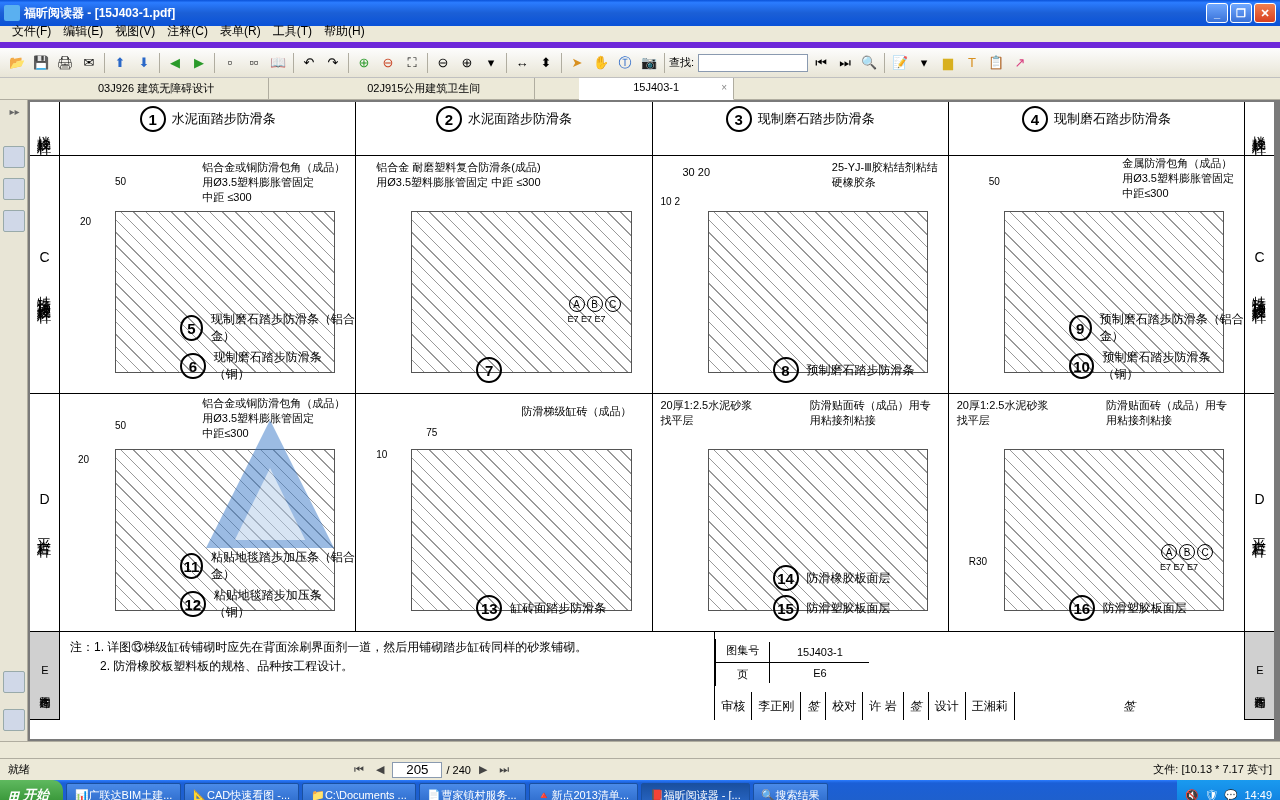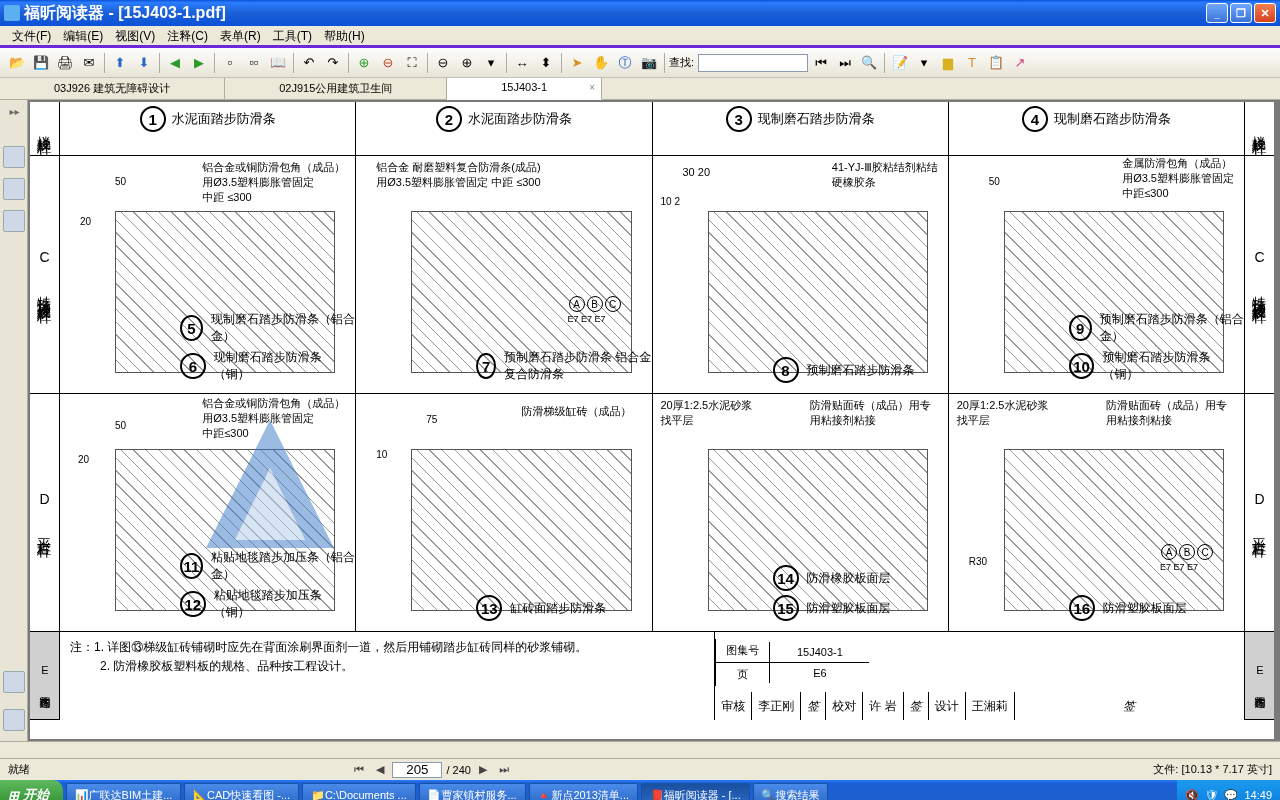--- a/index.html
+++ b/index.html
@@ -1,36 +1,36 @@
 <!DOCTYPE html>
 <html><head>
 <meta charset="utf-8">
 <style>
 * { margin:0; padding:0; box-sizing:border-box; font-family:"Microsoft YaHei","SimSun",sans-serif; }
 body { width:1280px; height:800px; background:#ece9d8; overflow:hidden; font-size:11px; }
 
 .titlebar { height:26px; background:linear-gradient(#0a52d8,#2b7cff 10%,#1b5fd6 50%,#0a52d8); display:flex; align-items:center; padding:0 4px; color:#fff; }
 .titlebar .app-icon { width:16px; height:16px; background:#5ab0f0; margin-right:4px; border-radius:2px; }
-.titlebar .title { flex:1; font-size:16px; font-weight:bold; }
+.titlebar .title { flex:1; font-size:12px; font-weight:bold; }
 .winbtns { display:flex; }
 .winbtn { width:22px; height:20px; margin-left:2px; border:1px solid #fff; border-radius:3px; display:flex; align-items:center; justify-content:center; font-size:11px; font-weight:bold; }
 .winbtn.min { background:linear-gradient(#6fa8ff,#3a72d8); }
 .winbtn.max { background:linear-gradient(#6fa8ff,#3a72d8); }
 .winbtn.close { background:linear-gradient(#f08050,#d84020); }
 
-.menubar { height:22px; background:#ece9d8; display:flex; align-items:flex-start; padding:0 6px; border-bottom:3px solid #6d28d9; }
+.menubar { height:22px; background:#ece9d8; display:flex; align-items:flex-end; padding:0 6px; border-bottom:6px solid #6d28d9; }
 .menuitem { padding:2px 6px; font-size:12px; cursor:pointer; }
 
 .toolbar { height:30px; background:linear-gradient(#fdfdfd,#e8e5d6); border-bottom:1px solid #c0c0c0; display:flex; align-items:center; padding:0 6px; gap:2px; }
 .tbtn { width:22px; height:22px; border:1px solid transparent; border-radius:2px; display:flex; align-items:center; justify-content:center; cursor:pointer; font-size:13px; }
 .sep { width:1px; height:20px; background:#b0ada0; margin:0 2px; }
 .toolbar input { height:18px; width:110px; border:1px solid #8a9ab0; padding:0 3px; font-size:11px; }
 
 .tabs { height:22px; background:#ece9d8; display:flex; border-bottom:1px solid #b0ada0; }
-.tab { padding:3px 54px; border-right:1px solid #b0ada0; font-size:11px; background:#ece9d8; cursor:pointer; position:relative; }
+.tab { padding:3px 54px; border-right:1px solid #b0ada0; font-size:11px; background:#ece9d8; cursor:pointer; position:relative;margin-left:44px; }
 .tab.active { background:#fff; border-bottom:1px solid #fff; margin-bottom:-1px; }
 .tab .close-x { position:absolute; right:6px; top:4px; font-size:10px; color:#888; }
 
 .body { display:flex; height:641px; }
 .sidebar { width:28px; background:#e8e5d6; border-right:1px solid #b0ada0; display:flex; flex-direction:column; align-items:center; padding-top:6px; gap:10px; }
 .sidebar .sbtn { width:22px; height:22px; background:#d0d8e8; border:1px solid #9aa; border-radius:2px; }
 .sidebar .handle { width:8px; height:30px; font-size:10px; color:#666; }
 
 .content { flex:1; background:#7a7a7a; padding:2px 6px 2px 2px; overflow:hidden; position:relative; }
 .page { background:#fff; width:100%; height:100%; position:relative; overflow:hidden; }
@@ -257,27 +257,26 @@
                   </div>
               </div>
             </div>
             <div class="cell">
               <div class="anno" style="top:4px;left:20px"><span>铝合金 耐磨塑料复合防滑条(成品)</span><br><span>用Ø3.5塑料膨胀管固定 中距 ≤300</span></div>
               <div class="hatching"></div>
               <div class="anno" style="top:140px;right:30px"><span class="smallcirc">A</span><span class="smallcirc">B</span><span class="smallcirc">C</span><br><span style="font-size:9px">E7 E7 E7</span></div>
               <div class="detail-labels">
                 <div class="line">
                     <span class="cnum">7</span>
-                    <span>预制磨石踏步防滑条 铝合金复合防滑条</span>
                   </div>
               </div>
             </div>
             <div class="cell">
               <div class="anno" style="top:10px;left:30px">30  20</div>
-              <div class="anno" style="top:4px;right:10px"><span>41-YJ-Ⅲ胶粘结剂粘结</span><br><span>硬橡胶条</span></div>
+              <div class="anno" style="top:4px;right:10px"><span>25-YJ-Ⅲ胶粘结剂粘结</span><br><span>硬橡胶条</span></div>
               <div class="dim" style="top:40px;left:8px">10 2</div>
               <div class="hatching"></div>
               <div class="detail-labels">
                 <div class="line">
                     <span class="cnum">8</span>
                     <span>预制磨石踏步防滑条</span>
                   </div>
               </div>
             </div>
             <div class="cell">
@@ -308,21 +307,21 @@
                     <span class="cnum">11</span>
                     <span>粘贴地毯踏步加压条（铝合金）</span>
                   </div>
                 <div class="line">
                     <span class="cnum">12</span>
                     <span>粘贴地毯踏步加压条（铜）</span>
                   </div>
               </div>
             </div>
             <div class="cell">
-              <div class="dim" style="top:20px;left:70px">75</div>
+              <div class="dim" style="top:33px;left:70px">75</div>
               <div class="anno" style="top:10px;right:20px">防滑梯级缸砖（成品）</div>
               <div class="dim" style="top:55px;left:20px">10</div>
               <div class="hatching"></div>
               <div class="detail-labels">
                 <div class="line">
                     <span class="cnum">13</span>
                     <span>缸砖面踏步防滑条</span>
                   </div>
               </div>
             </div>

